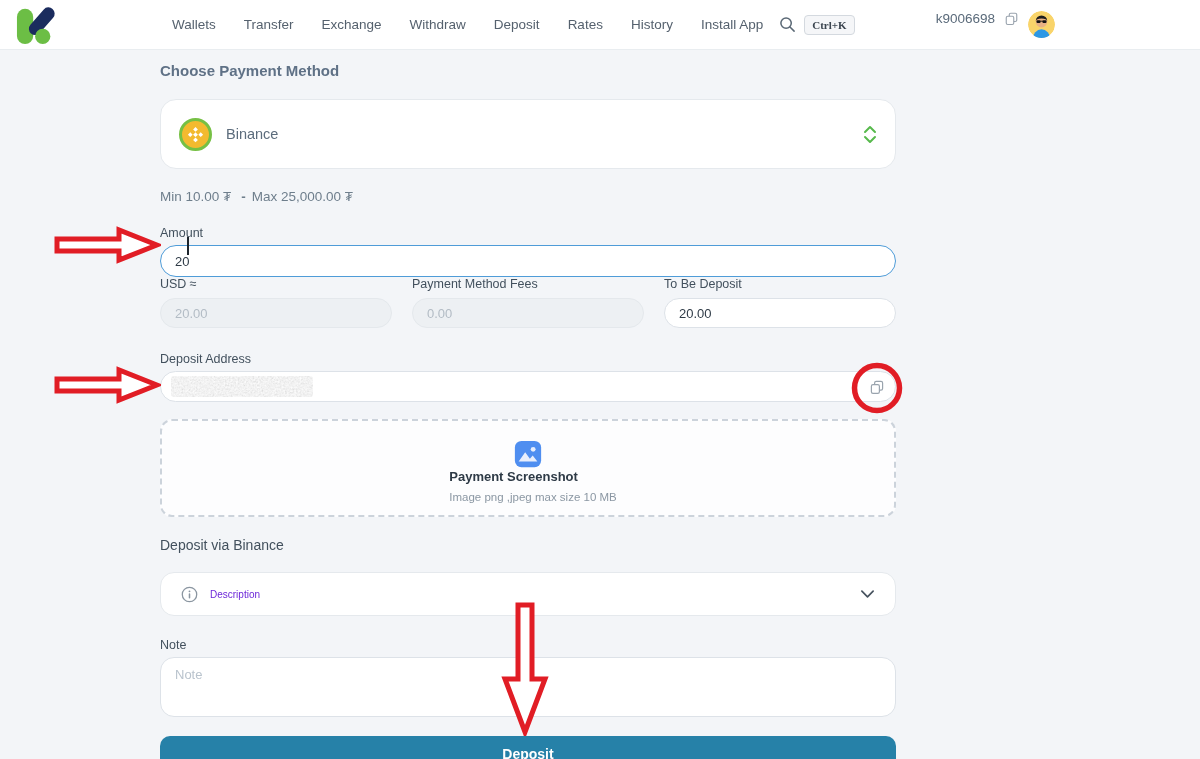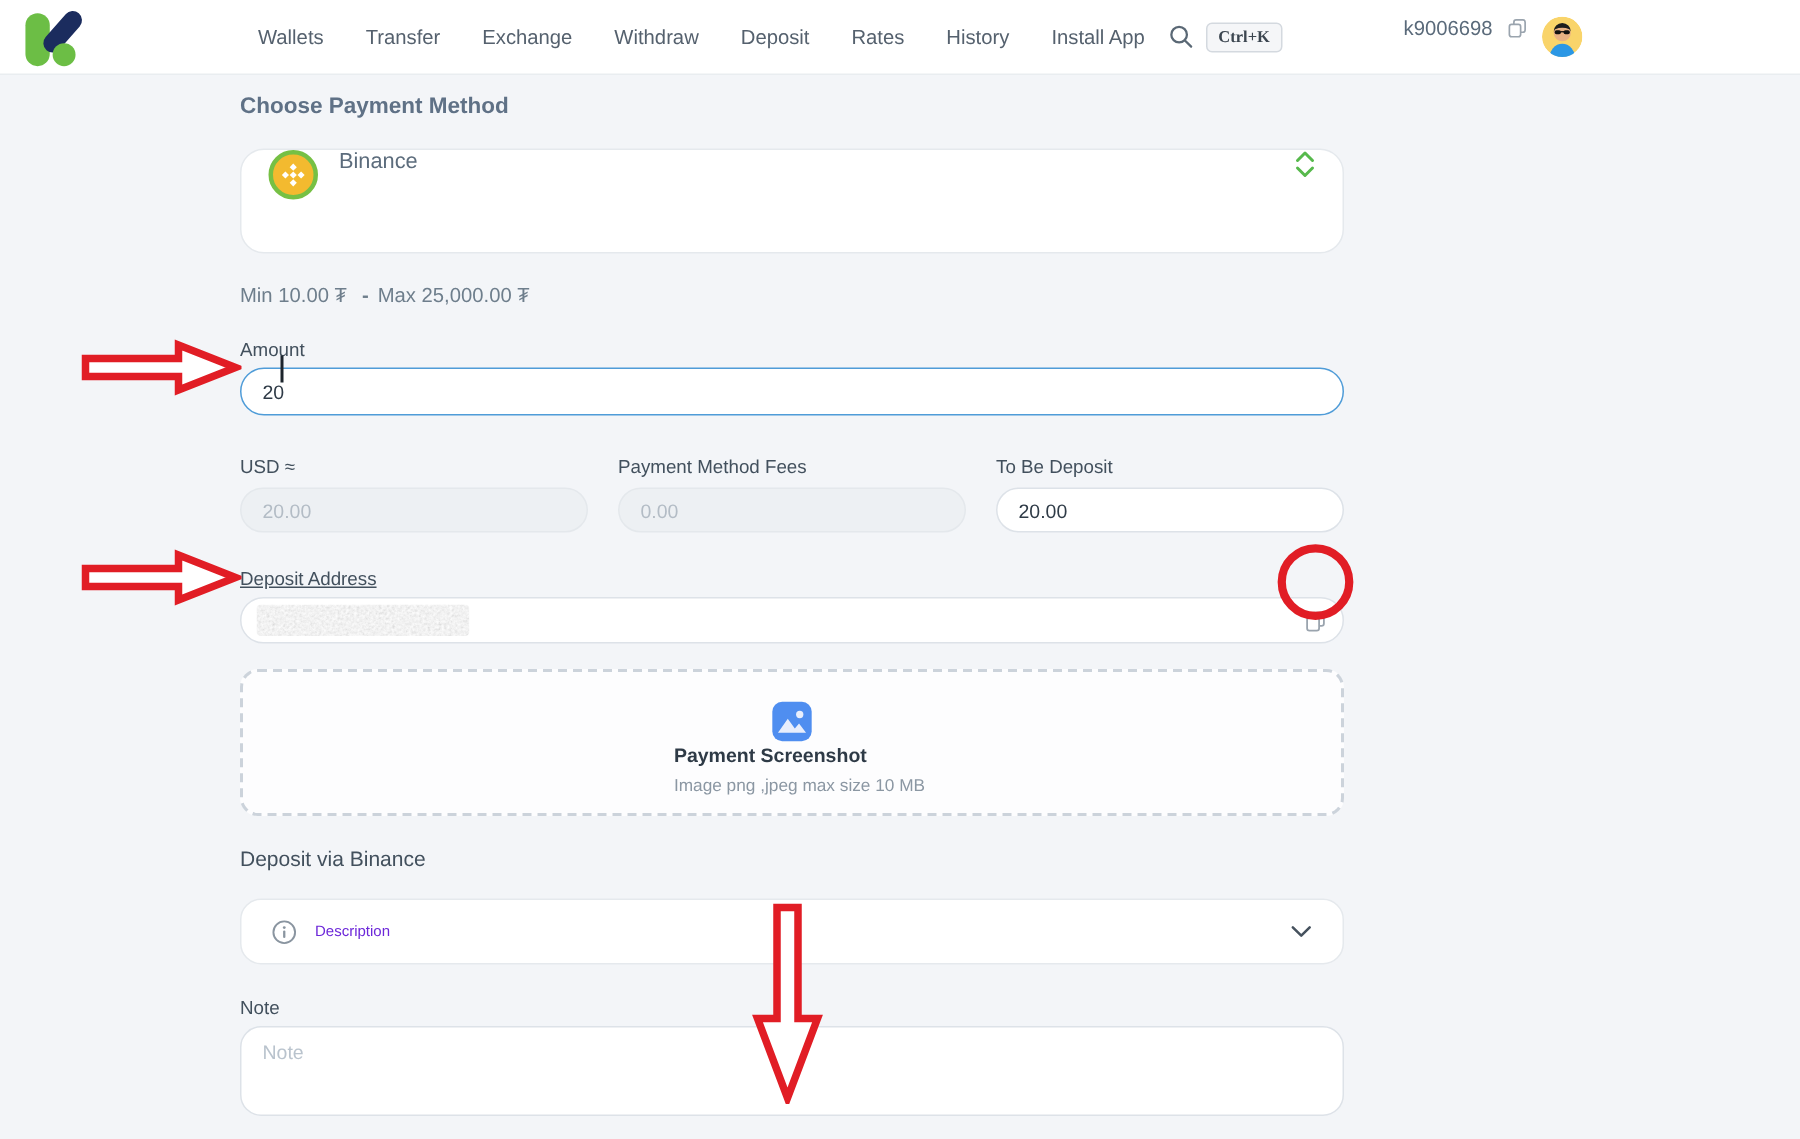--- a/index.html
+++ b/index.html
@@ -19,42 +19,42 @@
   .account { margin-left:auto; display:flex; align-items:flex-start; gap:9px; padding-right:145px; }
   .username { font-size:13.5px; color:#5a6a7a; cursor:pointer; }
   .copy-icon-btn { background:none; border:none; cursor:pointer; display:flex; align-items:center; }
   .avatar { width:27px; height:27px; border-radius:50%; overflow:hidden; display:block; cursor:pointer; }
 
   
   .content { width:736px; margin-left:160px; padding-top:12px; }
   .page-title { font-size:15px; font-weight:bold; color:#5f7186; }
 
   .select-card { margin-top:20px; height:70px; background:#fff; border:1px solid #e5e9ed; border-radius:16px;
-                 display:flex; padding:0 18px; cursor:pointer; }
+                 display:flex; align-items:center; padding:0 18px; cursor:pointer; }
   .binance-badge { width:33px; height:33px; border-radius:50%; background:#f3ba2f; border:3px solid #76c044;
                    display:flex; align-items:center; justify-content:center; }
   .select-value { margin-left:14px; font-size:14.5px; color:#5c6c7c; }
   .select-chevrons { margin-left:auto; display:flex; flex-direction:column; line-height:0; }
 
   .limits { margin-top:20px; font-size:13.5px; color:#6e7e8c; height:16px; }
   .limits .sep { margin:0 6px 0 10px; font-weight:bold; }
 
   .field-label { display:block; font-size:12.5px; color:#42505d; height:15px; }
   .lbl-amount { margin-top:21px; }
 
   .txt-input { width:100%; height:32px; border:1px solid #dde2e8; border-radius:16px; background:#fff;
                padding:0 14px; font-size:13px; color:#2f3b47; outline:none; font-family:"Liberation Sans",sans-serif; }
   .txt-input::placeholder { color:#b9c3cd; }
   .amount-input { margin-top:4px; border:1.5px solid #4f9cd8; }
 
-  .grid3 { margin-top:27px; display:grid; grid-template-columns:1fr 1fr 1fr; column-gap:20px; }
+  .grid3 { margin-top:0; display:grid; grid-template-columns:1fr 1fr 1fr; column-gap:20px; }
   .grid3 .txt-input { margin-top:6px; height:30px; border-radius:15px; }
   .txt-input:disabled, .txt-input.disabled { background:#edf0f3; border-color:#e4e8ec; color:#b3bcc5; }
 
-  .lbl-addr { margin-top:24px;text-decoration:underline; }
+  .lbl-addr { margin-top:24px; }
   .addr-field { margin-top:4px; height:31px; background:#fff; border:1px solid #dde2e8; border-radius:16px;
                 display:flex; align-items:center; padding:0 8px 0 10px; }
   .censor { border-radius:3px; overflow:hidden; line-height:0; }
   .copy-addr-btn { margin-left:auto; background:none; border:none; cursor:pointer; display:flex; align-items:center; padding:2px; }
 
   .dropzone { margin-top:17px; height:98px; background:#fdfdfe; border:2px dashed #ccd3db; border-radius:12px;
               display:flex; align-items:center; padding:0 14px; cursor:pointer;flex-direction:column; }
   .dz-icon { width:30px; height:30px; margin-top:18px; }
   .dz-text { margin-left:10px; }
   .dz-title { font-size:13px; font-weight:bold; color:#2e3a46; }

